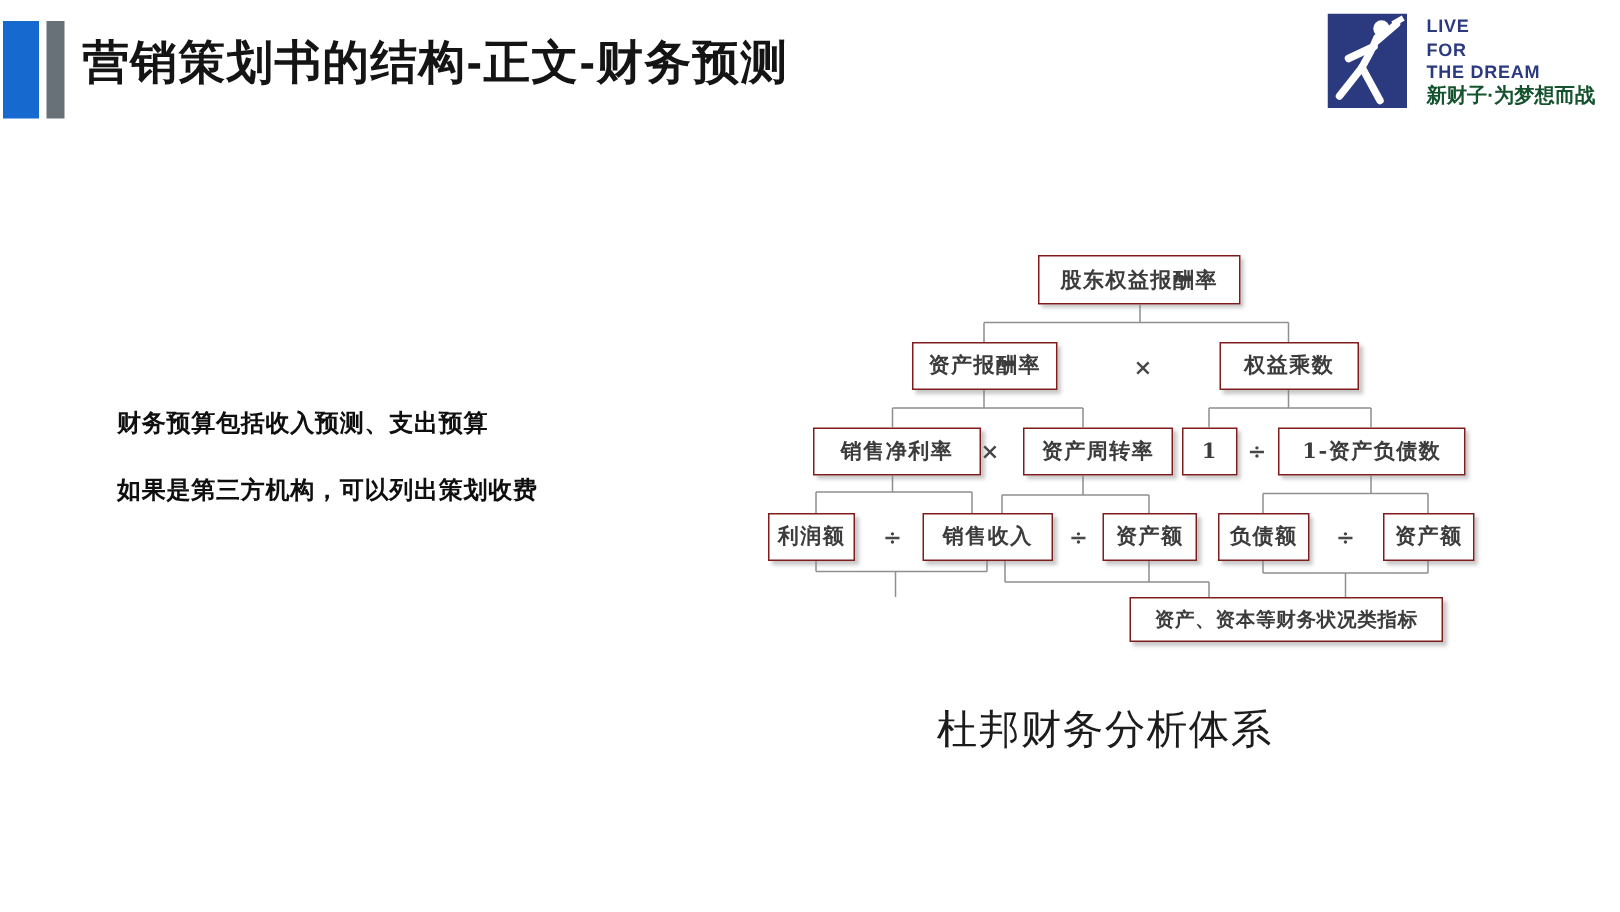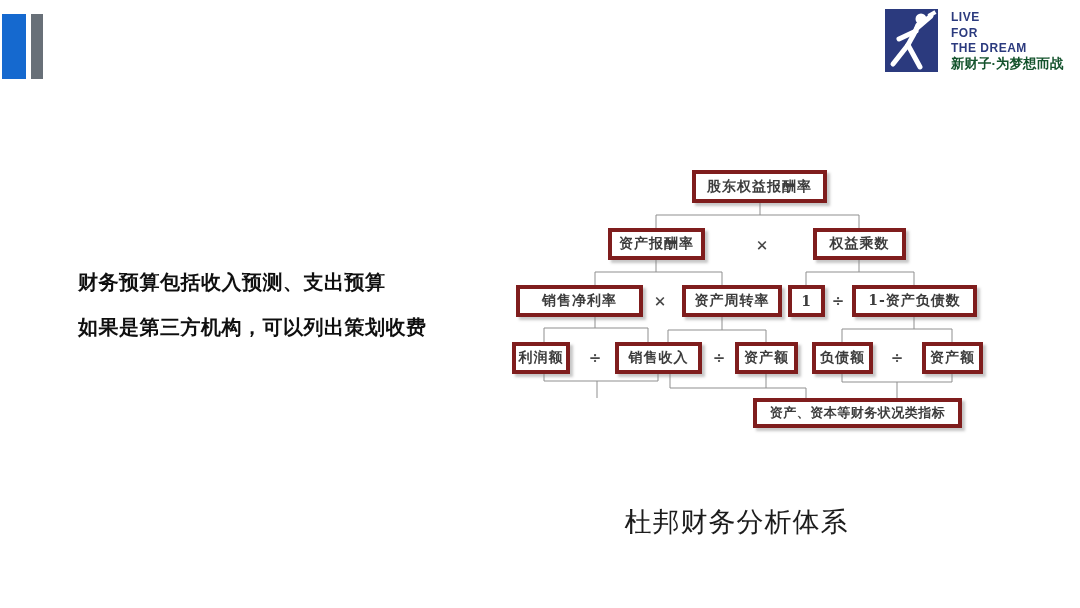--- a/index.html
+++ b/index.html
@@ -11,43 +11,44 @@
   .accent-gray{left:31px;top:14px;width:12px;height:65px;background:#687078;}
   .title{position:absolute;left:55px;top:21px;margin:0;font-size:31px;font-weight:bold;
          color:#141414;letter-spacing:1px;white-space:nowrap;}
   
   .logo-mark{position:absolute;left:885px;top:9px;width:53px;height:63px;}
   .logo-lines{position:absolute;left:951px;top:10px;font-size:12px;font-weight:bold;
               color:#2b3a7e;line-height:15.5px;letter-spacing:.5px;}
   .logo-tagline{position:absolute;left:951px;top:55px;font-size:13.5px;font-weight:bold;
                 color:#14532d;white-space:nowrap;}
   
-  .body-text{position:absolute;left:78px;top:260px;font-size:20px;font-weight:bold;
+  .body-text{position:absolute;left:78px;top:260px;font-size:16px;font-weight:bold;
              color:#0f0f0f;line-height:45px;letter-spacing:.5px;white-space:nowrap;}
   
   .connectors{position:absolute;left:0;top:0;pointer-events:none;}
-  .node{position:absolute;background:#ffffff;border:4px solid #7f1d1d;
+  .node{position:absolute;background:#ffffff;border:1px solid #7f1d1d;
         box-shadow:2.5px 2.5px 2.5px rgba(130,130,130,.45);
         display:flex;align-items:center;justify-content:center;
         font-family:"DejaVu Serif","Liberation Serif",serif;font-weight:700;
         font-size:14px;color:#3c3c3c;letter-spacing:1px;white-space:nowrap;box-sizing:border-box;}
   .node.wide{font-size:13px;letter-spacing:.5px;}
   .op{position:absolute;transform:translate(-50%,-50%);
       font-family:"DejaVu Serif","Liberation Serif",serif;font-weight:700;
       font-size:15px;color:#474747;}
   .caption{position:absolute;left:600px;top:468px;width:273px;text-align:center;
-           font-size:27px;color:#1c1c1c;letter-spacing:1px;white-space:nowrap;margin-top:36px;}
+           font-size:27px;color:#1c1c1c;letter-spacing:1px;white-space:nowrap;}
 </style>
 </head>
 <body>
 
 <div class="slide">
 
   <div class="accent accent-blue"></div>
   <div class="accent accent-gray"></div>
+  <h1 class="title">营销策划书的结构-正文-财务预测</h1>
 
   <div class="logo-mark">
     <svg width="53" height="63" viewBox="0 0 53 63">
       <rect width="53" height="63" fill="#2b3a7e"></rect>
       <g stroke="#ffffff" stroke-width="5" stroke-linecap="round" fill="none">
         <path d="M33 16 C30 24 26 30 23 36"></path>
         <path d="M32 19 L46 7"></path>
         <path d="M31 22 L14 30"></path>
         <path d="M23 36 L8 55"></path>
         <path d="M23 36 L35 58"></path>
@@ -77,21 +78,21 @@
       M722 317 L722 330 M668 330 L766 330 M668 330 L668 342 M766 330 L766 342
       M914 317 L914 329 M842 329 L952 329 M842 329 L842 342 M952 329 L952 342
       M544 374 L544 381 M658 374 L658 381 M544 381 L658 381 M597 381 L597 398
       M766 374 L766 388 M670 374 L670 388 M670 388 L806 388 M806 388 L806 398
       M842 374 L842 382 M952 374 L952 382 M842 382 L952 382 M897 382 L897 398"></path>
   </svg>
 
   <div class="node" style="left:692px;top:170px;width:135px;height:33px;">股东权益报酬率</div>
   <div class="node" style="left:608px;top:228px;width:97px;height:32px;">资产报酬率</div>
   <div class="node" style="left:813px;top:228px;width:93px;height:32px;">权益乘数</div>
-  <div class="node" style="left:516px;top:285px;width:127px;height:32px;">销售净利率</div>
+  <div class="node" style="left:542px;top:285px;width:112px;height:32px;">销售净利率</div>
   <div class="node" style="left:682px;top:285px;width:100px;height:32px;">资产周转率</div>
   <div class="node" style="left:788px;top:285px;width:37px;height:32px;">1</div>
   <div class="node" style="left:852px;top:285px;width:125px;height:32px;">1-资产负债数</div>
   <div class="node" style="left:512px;top:342px;width:58px;height:32px;">利润额</div>
   <div class="node" style="left:615px;top:342px;width:87px;height:32px;">销售收入</div>
   <div class="node" style="left:735px;top:342px;width:63px;height:32px;">资产额</div>
   <div class="node" style="left:812px;top:342px;width:61px;height:32px;">负债额</div>
   <div class="node" style="left:922px;top:342px;width:61px;height:32px;">资产额</div>
   <div class="node wide" style="left:753px;top:398px;width:209px;height:30px;">资产、资本等财务状况类指标</div>
 

